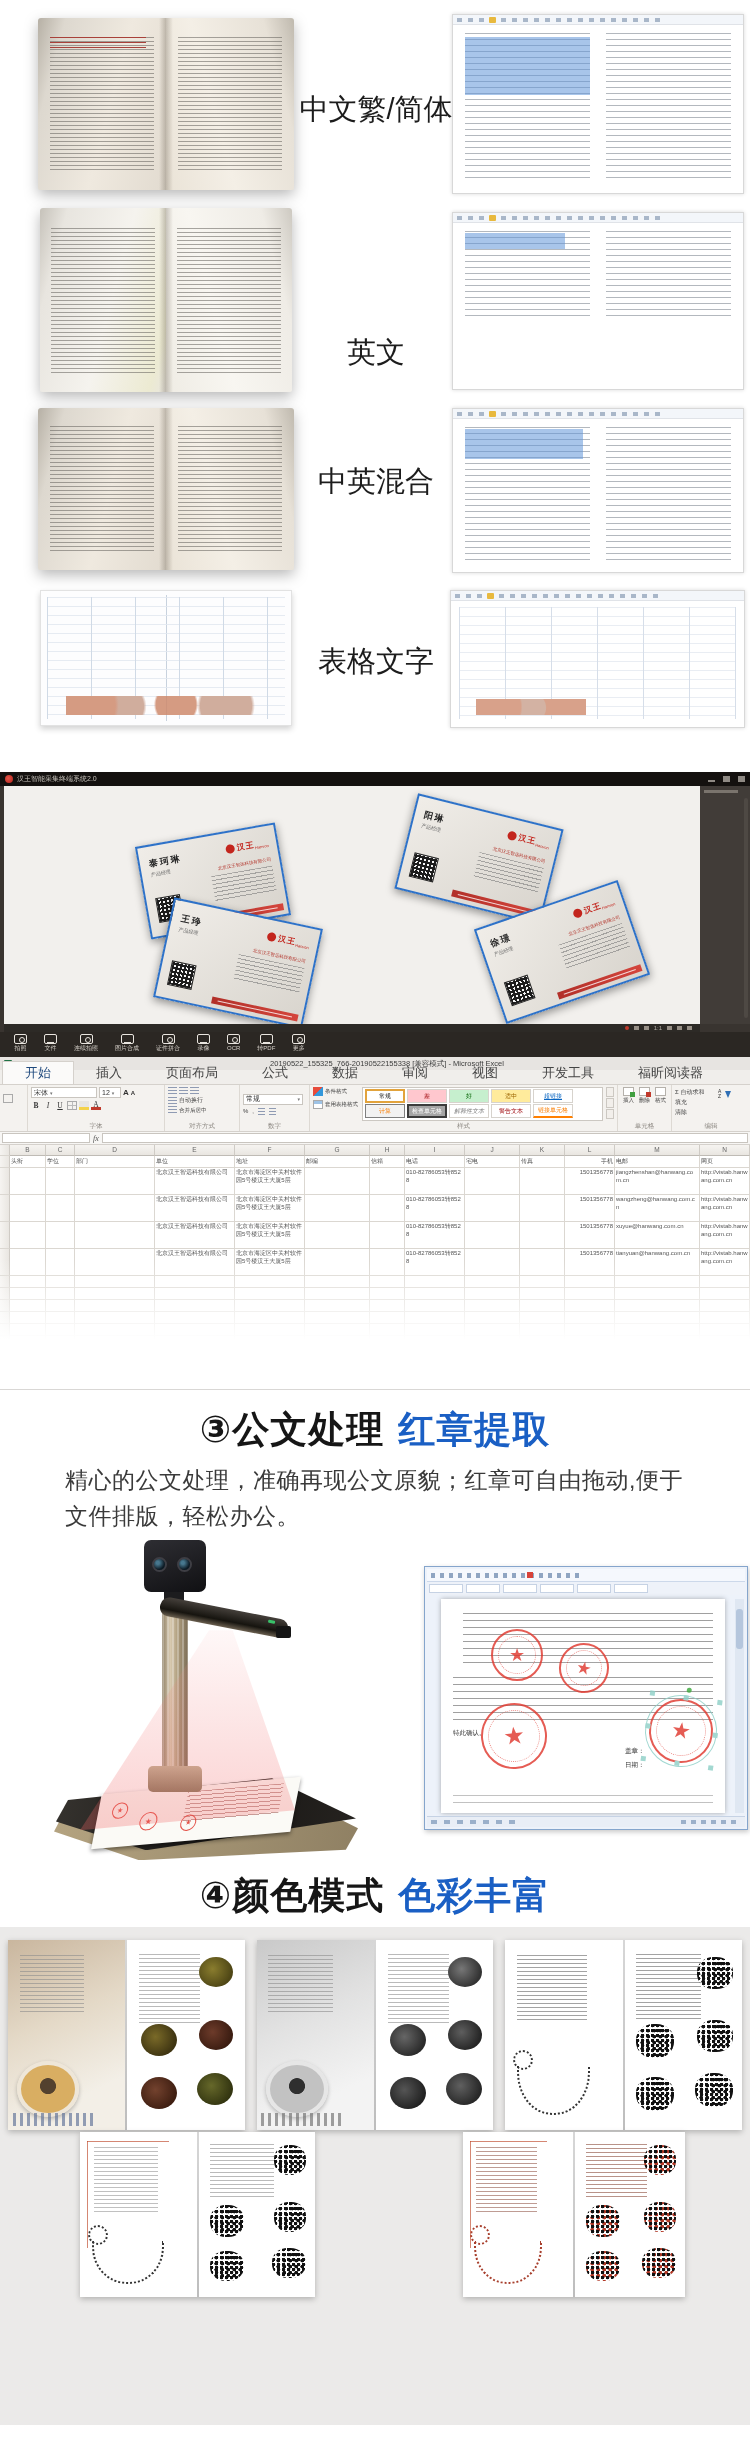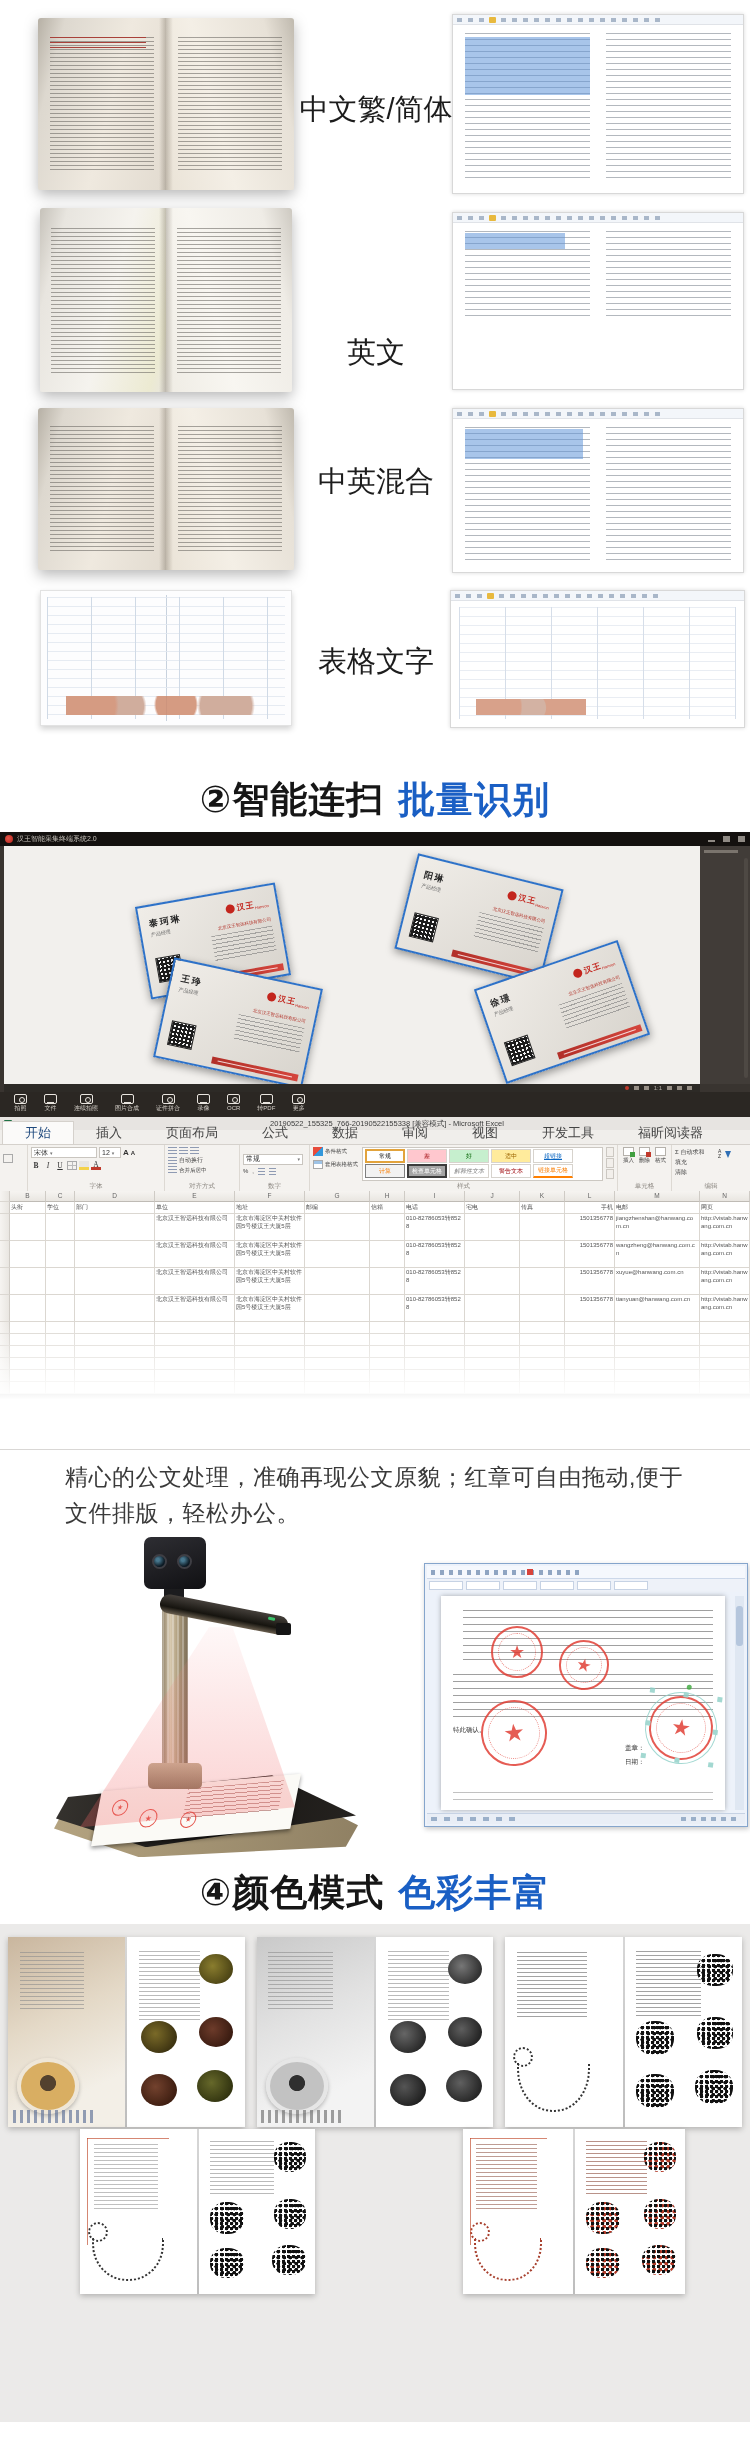--- a/index.html
+++ b/index.html
@@ -324,23 +324,20 @@
         <div class="tg"></div>
       </div>
       <div class="s1label" style="top:52px;">表格文字</div>
       <div class="ws v4" style="left:450px;top:0;width:295px;height:138px;">
         <div class="wtb"></div>
         <div class="wgrid"></div>
       </div>
     </div>
   </div>
 
-  <div class="bigheading" id="h2" style="height:60px;line-height:56px;">
-    <span class="hb">②智能连扫</span><span class="hblue">批量识别</span>
-  </div>
 
   <div id="scanapp">
     <div id="appbar">
       <span class="logo"></span>
       <span class="atitle">汉王智能采集终端系统2.0</span>
       <span class="wbtn min"></span>
       <span class="wbtn"></span>
       <span class="wbtn"></span>
     </div>
     <div id="canvas">
@@ -570,20 +567,25 @@
           <span class="editbtn">填充</span>
           <span class="editbtn">清除</span>
           <span class="sorticon">
               <span class="az">A</span>
               <span class="az">Z</span>
             </span>
         </div>
         <div class="rlabel">编辑</div>
       </div>
     </div>
+    <div id="xfbar">
+      <span id="xname"></span>
+      <span id="xfx">fx</span>
+      <span id="xinput"></span>
+    </div>
     <div id="xgrid">
         <div class="xrow" style="height: 11px;">
           <div class="xgut" style="width: 10px;"></div>
           <div class="xcol" style="width: 36px;">B</div>
           <div class="xcol" style="width: 29px;">C</div>
           <div class="xcol" style="width: 80px;">D</div>
           <div class="xcol" style="width: 80px;">E</div>
           <div class="xcol" style="width: 70px;">F</div>
           <div class="xcol" style="width: 65px;">G</div>
           <div class="xcol" style="width: 35px;">H</div>
@@ -767,20 +769,23 @@
           <div class="xcell" style="width: 55px;"></div>
           <div class="xcell" style="width: 45px;"></div>
           <div class="xcell num" style="width: 50px;"></div>
           <div class="xcell" style="width: 85px;"></div>
           <div class="xcell" style="width: 50px;"></div>
         </div>
       </div>
     <div id="xfade"></div>
   </div>
 
+  <div class="bigheading" id="h3" style="margin-top:17px;height:46px;line-height:46px;">
+    <span class="hb">③公文处理</span><span class="hblue">红章提取</span>
+  </div>
   <p id="desc">精心的公文处理，准确再现公文原貌；红章可自由拖动,便于文件排版，轻松办公。</p>
 
   <div id="devicerow">
     <div id="scanner">
       <div class="sbase2"></div>
       <div class="sbase"></div>
       <div class="spaper">
         <div class="ptx"></div>
         <span class="ministamp" style="left:14px;top:10px;width:16px;height:16px;font-size:7px;">
             <span>★</span>

